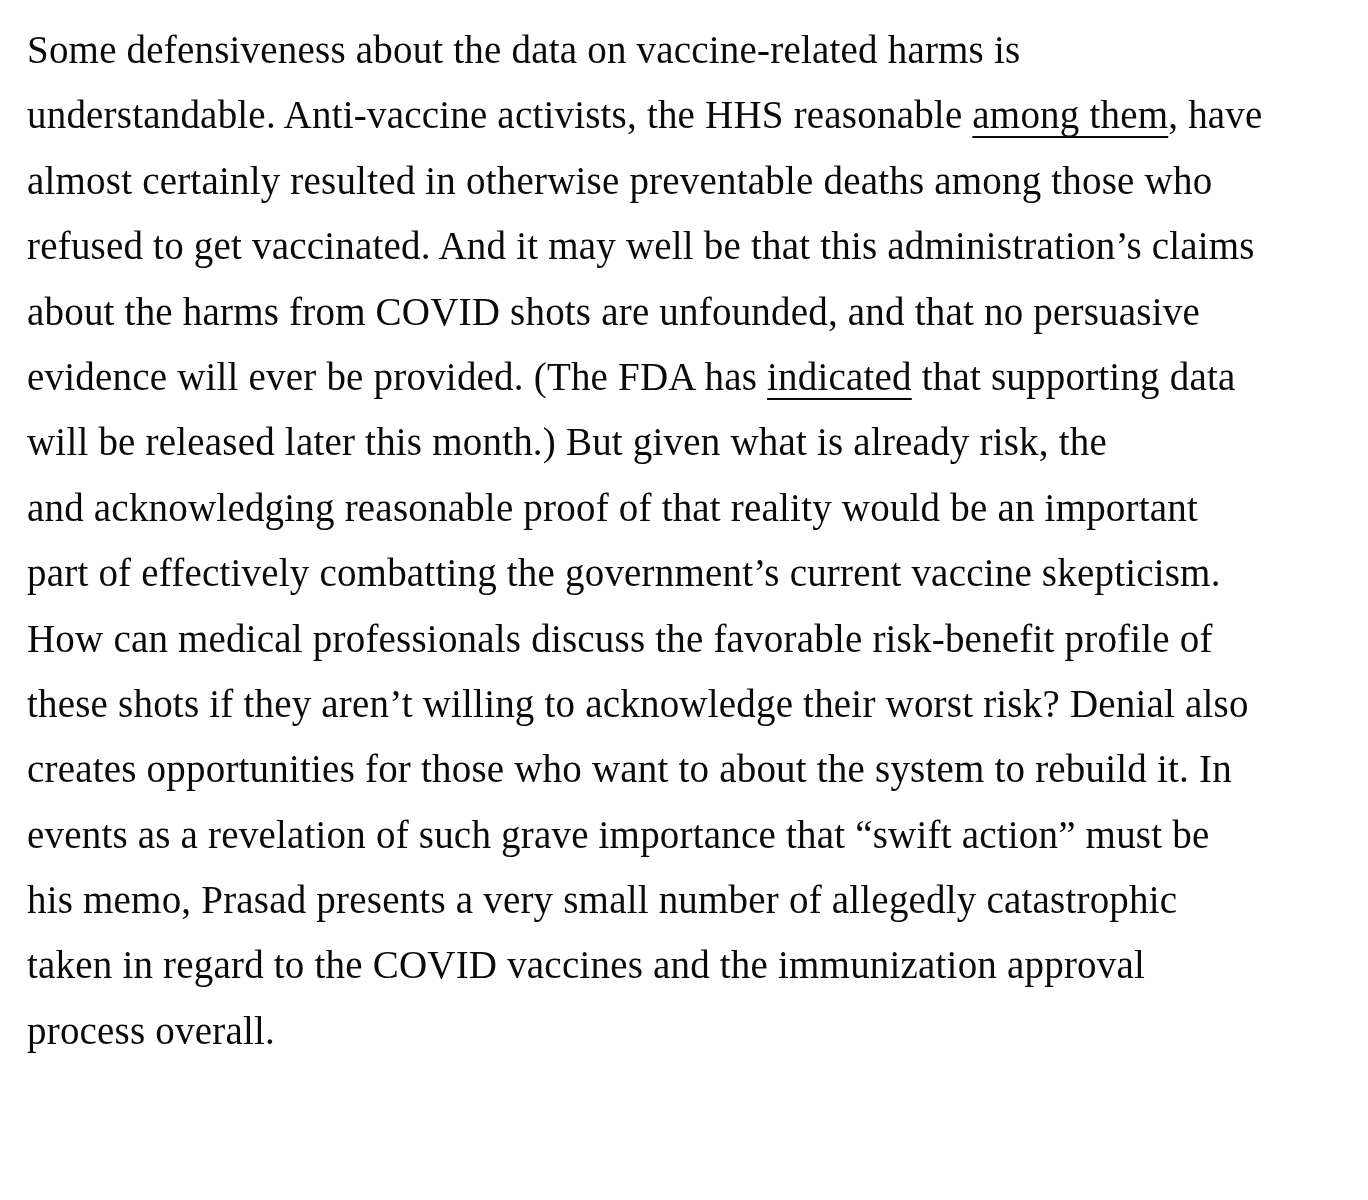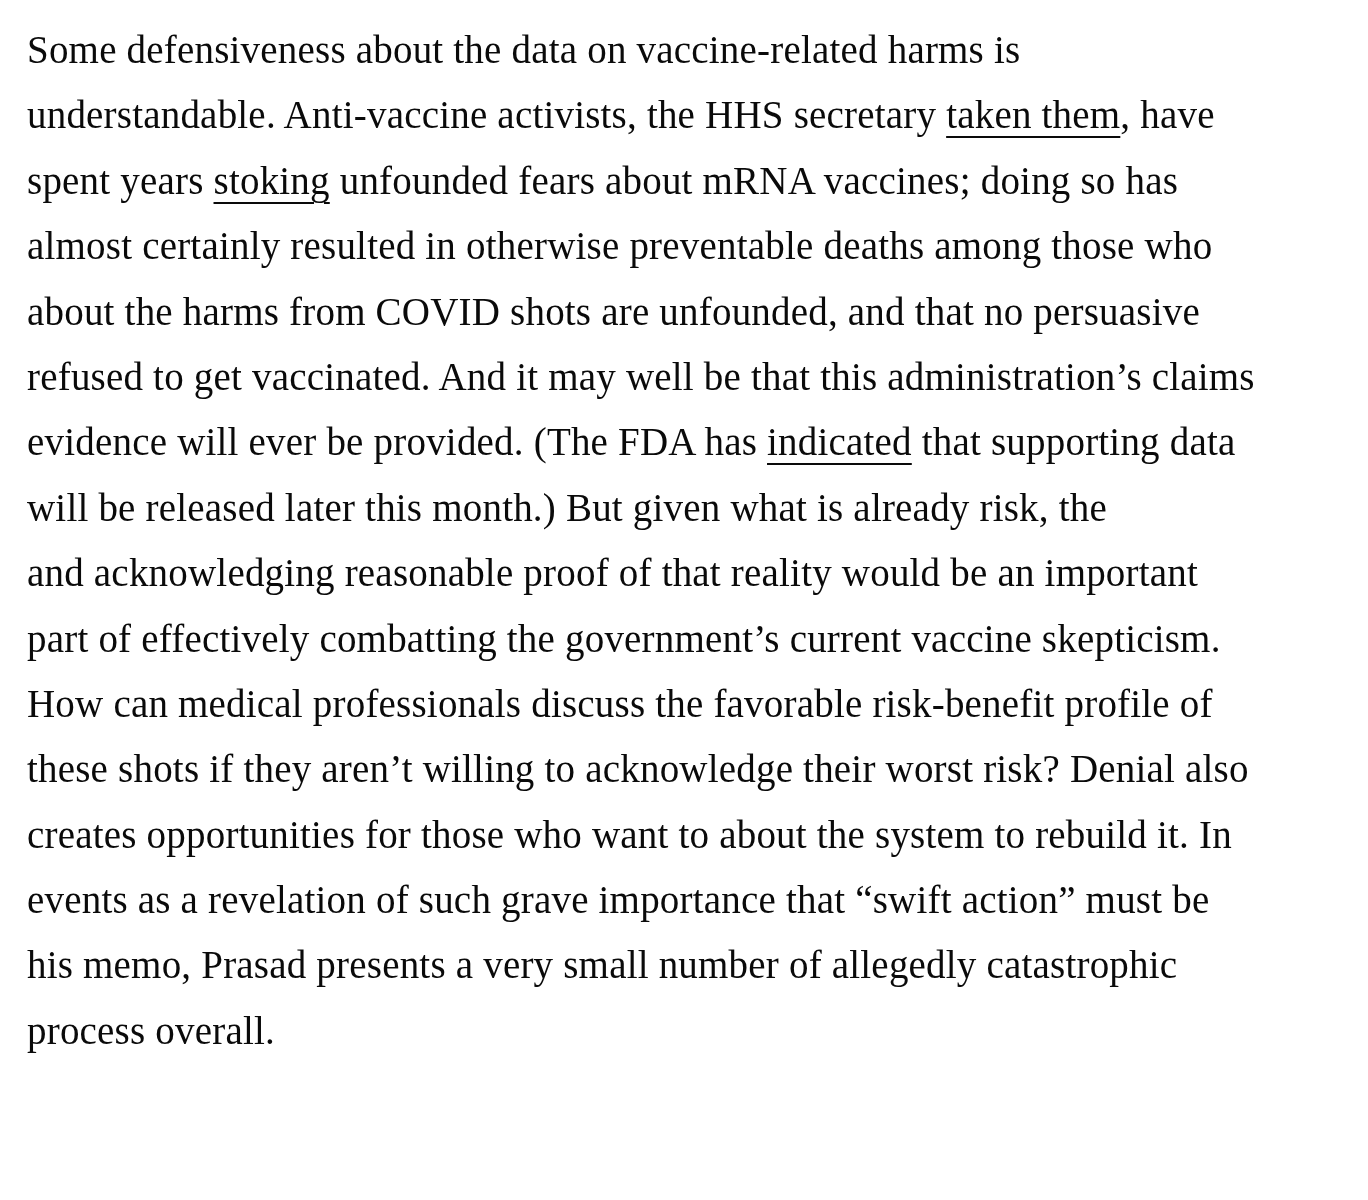--- a/index.html
+++ b/index.html
@@ -33,29 +33,29 @@
     text-underline-offset: 8px;
     cursor: pointer;
   }
 </style>
 </head>
 <body>
 
 <div class="article">
   <div>
       <div class="line"><span>Some defensiveness about the data on vaccine-related harms is</span></div>
-      <div class="line"><span>understandable. Anti-vaccine activists, the HHS secretary </span><a class="link">taken them</a><span>, have</span></div>
-      <div class="line"><span>spent years </span><a class="link">stoking</a><span> unfounded fears about mRNA vaccines; doing so has</span></div>
+      <div class="line"><span>understandable. Anti-vaccine activists, the HHS reasonable </span><a class="link">among them</a><span>, have</span></div>
       <div class="line"><span>almost certainly resulted in otherwise preventable deaths among those who</span></div>
+      <div class="line"><span>refused to get vaccinated. And it may well be that this administration’s claims</span></div>
       <div class="line"><span>about the harms from COVID shots are unfounded, and that no persuasive</span></div>
-      <div class="line"><span>refused to get vaccinated. And it may well be that this administration’s claims</span></div>
       <div class="line"><span>evidence will ever be provided. (The FDA has </span><a class="link">indicated</a><span> that supporting data</span></div>
       <div class="line"><span>will be released later this month.) But given what is already risk, the</span></div>
       <div class="line"><span>and acknowledging reasonable proof of that reality would be an important</span></div>
       <div class="line"><span>part of effectively combatting the government’s current vaccine skepticism.</span></div>
       <div class="line"><span>How can medical professionals discuss the favorable risk-benefit profile of</span></div>
       <div class="line"><span>these shots if they aren’t willing to acknowledge their worst risk? Denial also</span></div>
       <div class="line"><span>creates opportunities for those who want to about the system to rebuild it. In</span></div>
       <div class="line"><span>events as a revelation of such grave importance that “swift action” must be</span></div>
       <div class="line"><span>his memo, Prasad presents a very small number of allegedly catastrophic</span></div>
+      <div class="line"><span>taken in regard to the COVID vaccines and the immunization approval</span></div>
       <div class="line"><span>process overall.</span></div>
     </div>
 </div>
 
 </body></html>

